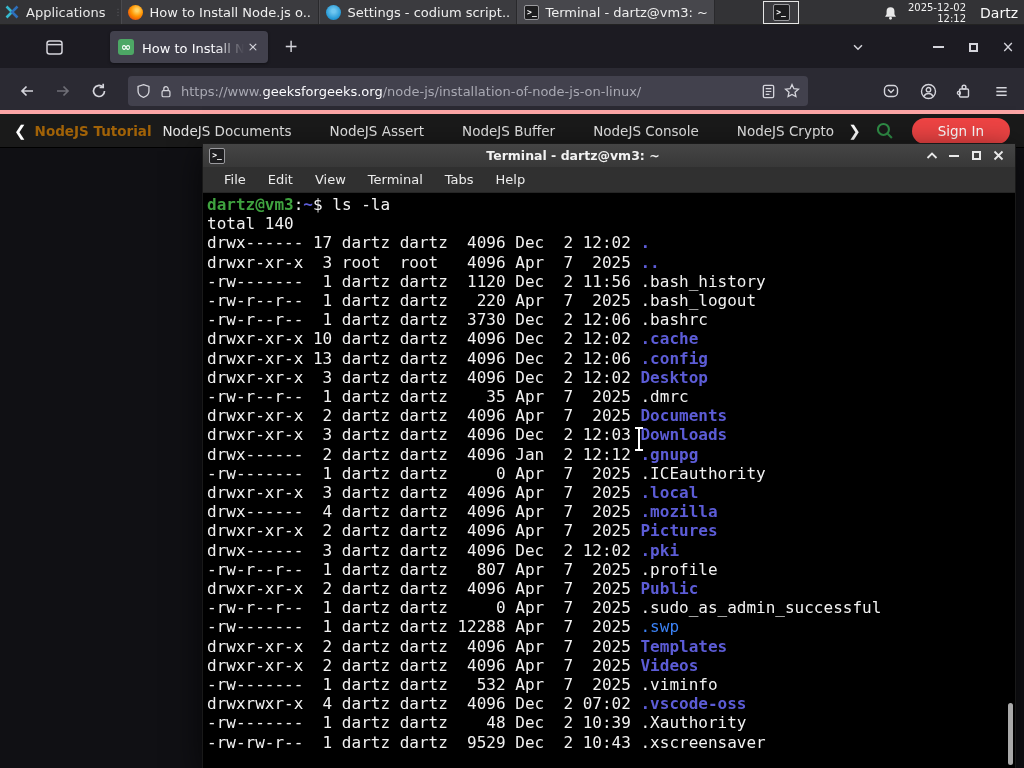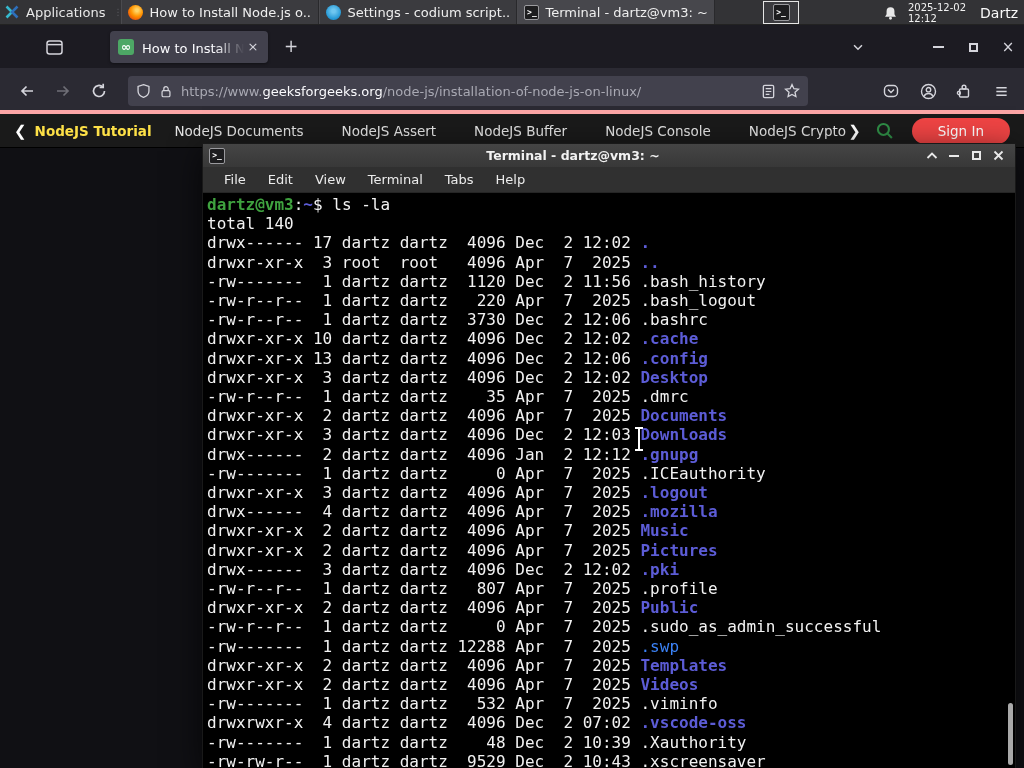--- a/index.html
+++ b/index.html
@@ -24,21 +24,21 @@
   .ico-firefox { background:radial-gradient(circle at 60% 35%, #ffd567 10%, #ff9500 45%, #e33b0e 90%); }
   .ico-codium { background:radial-gradient(circle at 50% 40%, #6ec6ef 15%, #2196d4 70%); }
   .ico-terminal, .term-glyph { border-radius:2px; background:#1d1d1f; border:1px solid #9a9a9e;
       color:#fff; font:bold 8px/13px "DejaVu Sans Mono", monospace; text-align:center; }
   #tray-term { position:absolute; left:763px; top:1px; width:36px; height:23px;
                border:1px solid #e6e6e6; display:flex; align-items:center; justify-content:center;
                background:#3b3b3f; }
   #tray-term .term-glyph { width:17px; height:17px; line-height:15px; }
   #panel-right { position:absolute; right:0; top:0; height:25px; display:flex;
                  align-items:center; gap:10px; padding-right:6px; }
-  #clock { text-align:left; font-size:10px; line-height:11px; color:#f2f2f2; }
+  #clock { text-align:right; font-size:10px; line-height:11px; color:#f2f2f2; }
   #panel-user { font-size:14px; color:#fafafa; padding-left:4px; }
 
   
   #tabbar { position:absolute; left:0; top:25px; width:1024px; height:43px; background:#1c1b22; }
   #ffview { position:absolute; left:40px; top:10px; width:28px; height:24px; border-radius:4px;
             display:flex; align-items:center; justify-content:center; }
   #tab-active { position:absolute; left:110px; top:6px; width:158px; height:32px;
                 background:#42414d; border-radius:4px; display:flex; align-items:center;
                 padding:0 6px 0 8px; box-shadow:0 1px 3px rgba(0,0,0,.4); }
   #tab-favicon { width:16px; height:16px; border-radius:3px; background:#4da765; color:#fff;
@@ -70,21 +70,21 @@
   #url-text { flex:1; font-size:13px; color:#a9a9b3; white-space:nowrap; overflow:hidden; }
   #url-text .dom { color:#fbfbfe; }
   #btn-pocket { left:878px; } #btn-account { left:915px; } #btn-ext { left:951px; } #btn-menu { left:988px; }
 
   
   #sitenav { position:absolute; left:0; top:114px; width:1024px; height:34px; background:#1a1a1a;
              display:flex; align-items:center; color:#e8e8e8; border-bottom:1px solid #000; }
   #nav-back-chevron { font-size:15px; font-weight:bold; padding:0 8px 0 14px; color:#fff; }
   #nav-items { display:flex; align-items:center; overflow:hidden; white-space:nowrap; flex:1; }
   .nav-item { font-size:13.5px; color:#e4e4e4; margin-right:38px; }
-  .nav-item:first-child { font-weight:bold; color:#fde047; margin-right:23px; }
+  .nav-item:first-child { font-weight:bold; color:#a16207; margin-right:11px; }
   #nav-fwd-chevron { font-size:15px; font-weight:bold; color:#fff; margin-right:14px; }
   #nav-search { margin-right:18px; display:flex; align-items:center; }
   #signin-btn { background:#ef4444; color:#fff; font-size:13.5px; padding:5px 26px;
                 border-radius:16px; margin-right:14px; }
 
   
   #page { position:absolute; left:0; top:148px; width:1024px; height:620px; background:#101014; }
 
   
   #term-win { position:absolute; left:202px; top:143px; width:814px; height:625px;
@@ -324,23 +324,22 @@
           <div class="tline"><span class="seg-fg">-rw-r--r--  1 dartz dartz   220 Apr  7  2025 .bash_logout</span></div>
           <div class="tline"><span class="seg-fg">-rw-r--r--  1 dartz dartz  3730 Dec  2 12:06 .bashrc</span></div>
           <div class="tline"><span class="seg-fg">drwxr-xr-x 10 dartz dartz  4096 Dec  2 12:02 </span><span class="seg-blue">.cache</span></div>
           <div class="tline"><span class="seg-fg">drwxr-xr-x 13 dartz dartz  4096 Dec  2 12:06 </span><span class="seg-blue">.config</span></div>
           <div class="tline"><span class="seg-fg">drwxr-xr-x  3 dartz dartz  4096 Dec  2 12:02 </span><span class="seg-blue">Desktop</span></div>
           <div class="tline"><span class="seg-fg">-rw-r--r--  1 dartz dartz    35 Apr  7  2025 .dmrc</span></div>
           <div class="tline"><span class="seg-fg">drwxr-xr-x  2 dartz dartz  4096 Apr  7  2025 </span><span class="seg-blue">Documents</span></div>
           <div class="tline"><span class="seg-fg">drwxr-xr-x  3 dartz dartz  4096 Dec  2 12:03 </span><span class="seg-blue">Downloads</span></div>
           <div class="tline"><span class="seg-fg">drwx------  2 dartz dartz  4096 Jan  2 12:12 </span><span class="seg-blue">.gnupg</span></div>
           <div class="tline"><span class="seg-fg">-rw-------  1 dartz dartz     0 Apr  7  2025 .ICEauthority</span></div>
-          <div class="tline"><span class="seg-fg">drwxr-xr-x  3 dartz dartz  4096 Apr  7  2025 </span><span class="seg-blue">.logout</span></div>
+          <div class="tline"><span class="seg-fg">drwxr-xr-x  3 dartz dartz  4096 Apr  7  2025 </span><span class="seg-blue">.local</span></div>
           <div class="tline"><span class="seg-fg">drwx------  4 dartz dartz  4096 Apr  7  2025 </span><span class="seg-blue">.mozilla</span></div>
-          <div class="tline"><span class="seg-fg">drwxr-xr-x  2 dartz dartz  4096 Apr  7  2025 </span><span class="seg-blue">Music</span></div>
           <div class="tline"><span class="seg-fg">drwxr-xr-x  2 dartz dartz  4096 Apr  7  2025 </span><span class="seg-blue">Pictures</span></div>
           <div class="tline"><span class="seg-fg">drwx------  3 dartz dartz  4096 Dec  2 12:02 </span><span class="seg-blue">.pki</span></div>
           <div class="tline"><span class="seg-fg">-rw-r--r--  1 dartz dartz   807 Apr  7  2025 .profile</span></div>
           <div class="tline"><span class="seg-fg">drwxr-xr-x  2 dartz dartz  4096 Apr  7  2025 </span><span class="seg-blue">Public</span></div>
           <div class="tline"><span class="seg-fg">-rw-r--r--  1 dartz dartz     0 Apr  7  2025 .sudo_as_admin_successful</span></div>
           <div class="tline"><span class="seg-fg">-rw-------  1 dartz dartz 12288 Apr  7  2025 </span><span class="seg-dim">.swp</span></div>
           <div class="tline"><span class="seg-fg">drwxr-xr-x  2 dartz dartz  4096 Apr  7  2025 </span><span class="seg-blue">Templates</span></div>
           <div class="tline"><span class="seg-fg">drwxr-xr-x  2 dartz dartz  4096 Apr  7  2025 </span><span class="seg-blue">Videos</span></div>
           <div class="tline"><span class="seg-fg">-rw-------  1 dartz dartz   532 Apr  7  2025 .viminfo</span></div>
           <div class="tline"><span class="seg-fg">drwxrwxr-x  4 dartz dartz  4096 Dec  2 07:02 </span><span class="seg-blue">.vscode-oss</span></div>

